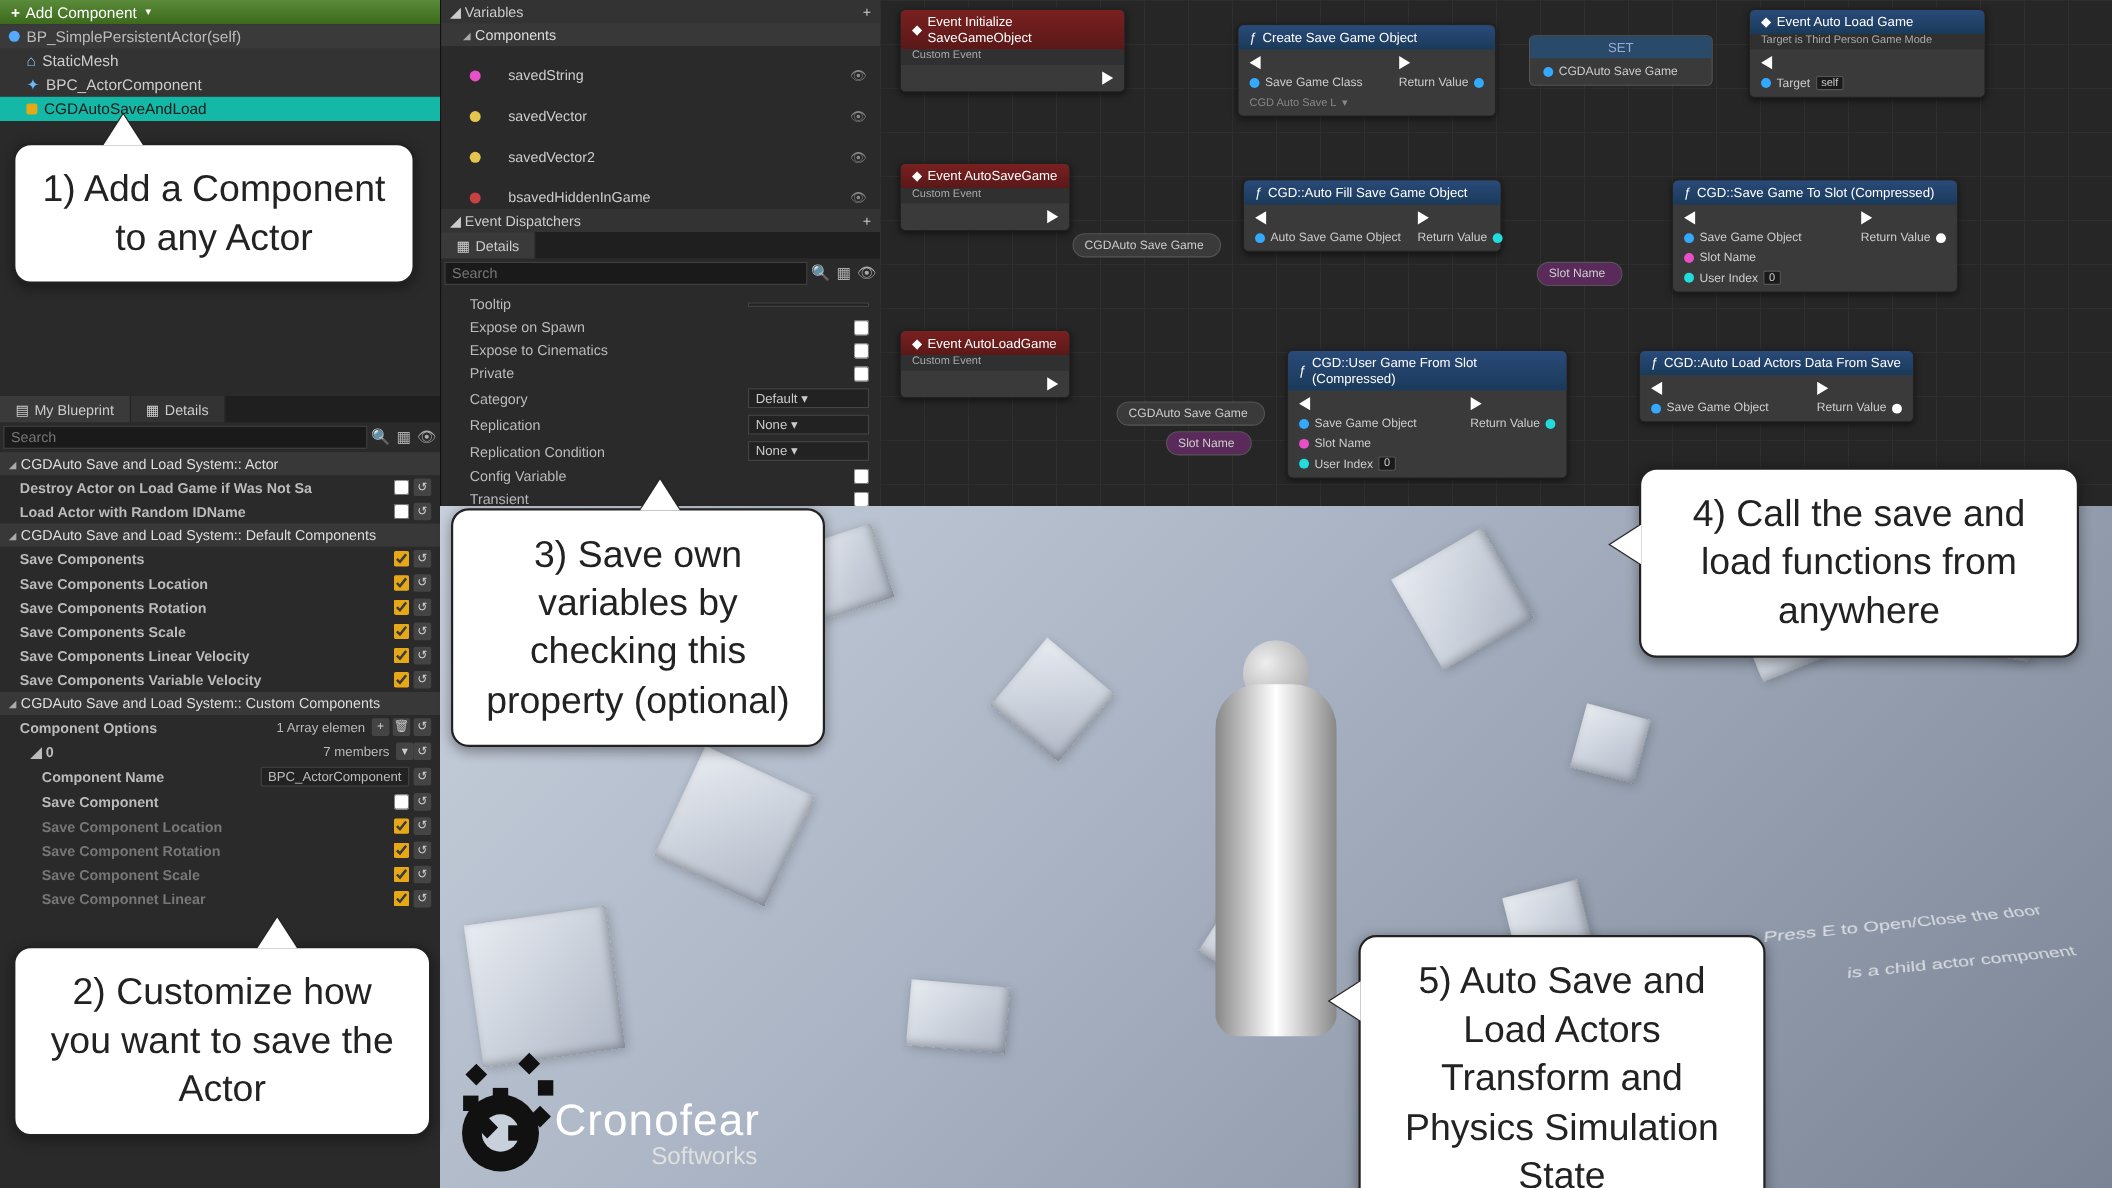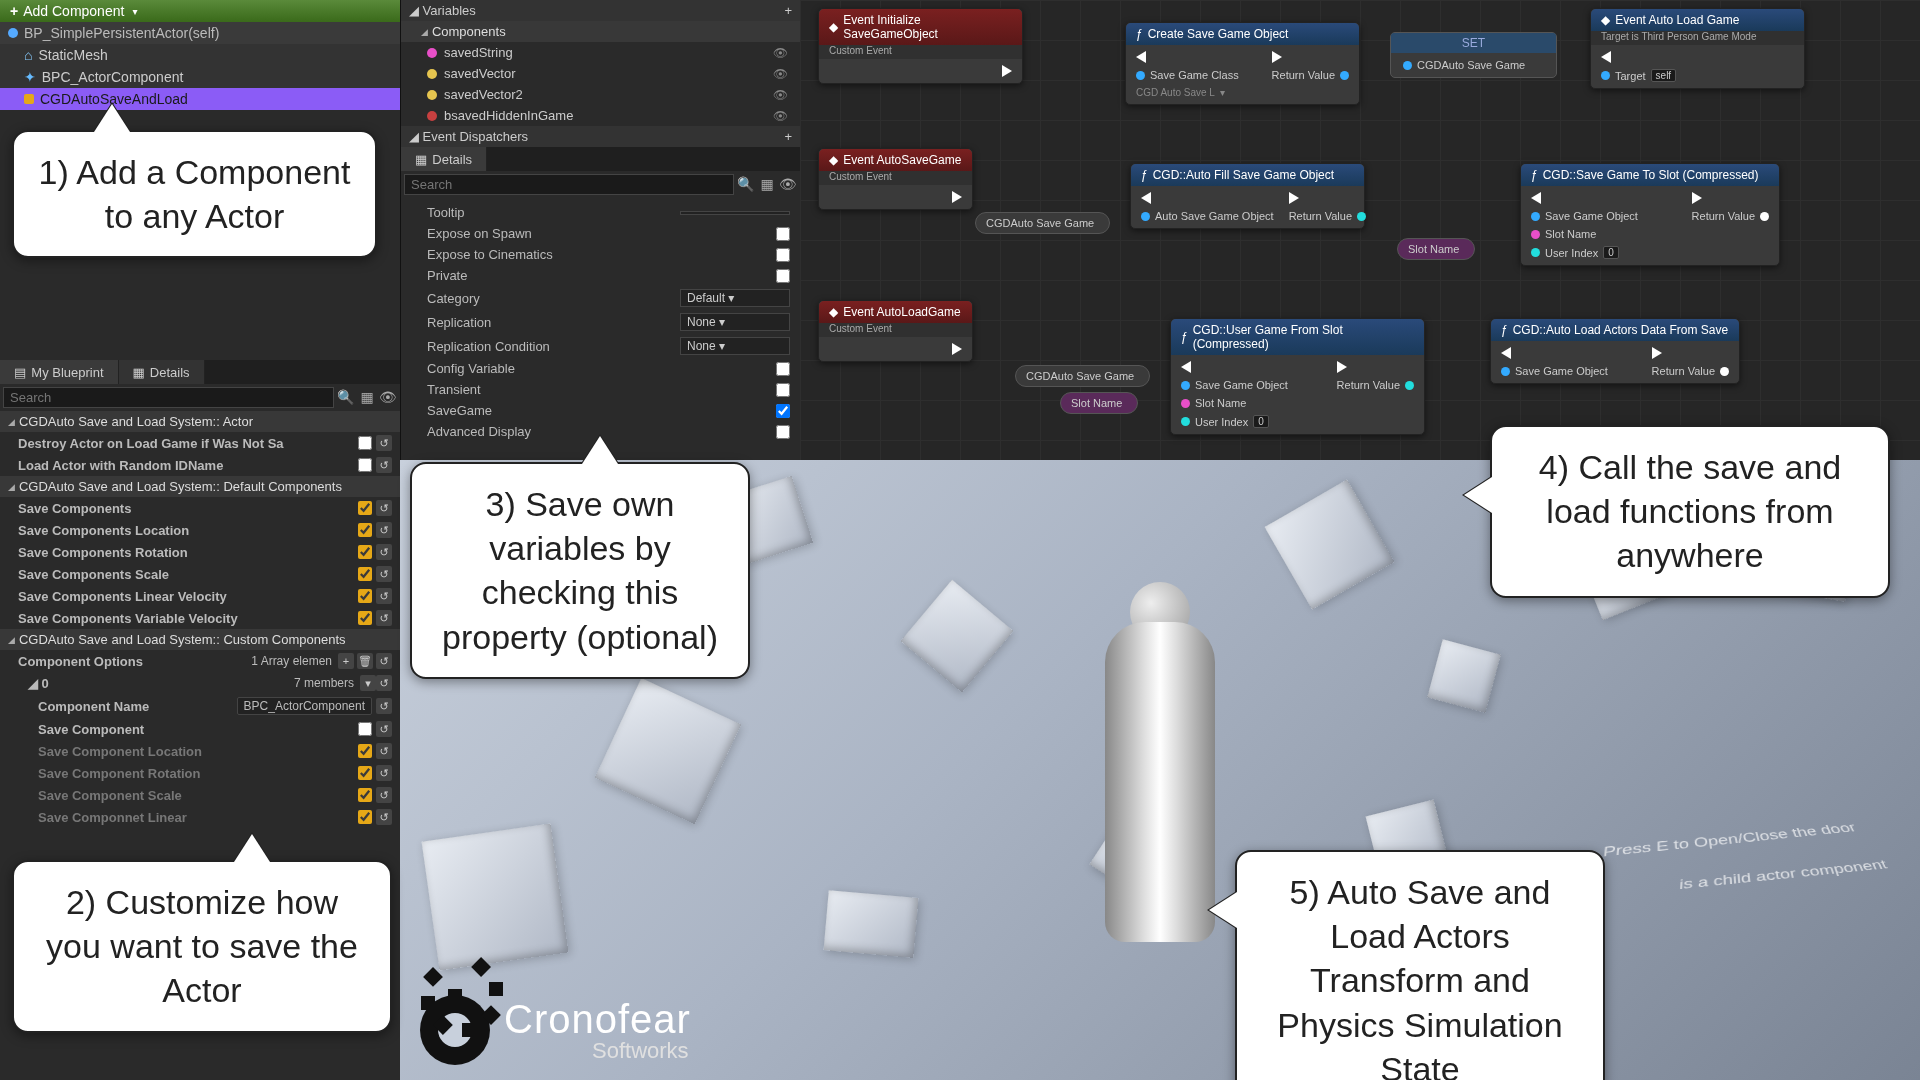--- a/index.html
+++ b/index.html
@@ -6,21 +6,21 @@
 body { width:1920px; height:1080px; background:#1a1a1a; overflow:hidden; position:relative; color:#ccc; font-size:14px; }
 
 
 .left-panel { position:absolute; left:0; top:0; width:400px; height:100%; background:#2a2a2a; }
 .add-comp-btn { background:linear-gradient(#5a8a3a,#3a6a1a); color:#fff; padding:3px 10px; font-size:14px; display:flex; align-items:center; gap:5px; cursor:pointer; }
 .add-comp-btn::before{content:"+"; font-weight:bold;}
 .add-comp-btn::after{content:"▾"; font-size:10px; margin-left:3px;}
 .comp-tree { background:#333; }
 .tree-row { padding:3px 8px; display:flex; align-items:center; gap:6px; font-size:14px; }
 .tree-row.root { background:#3a3a3a; color:#bbb; }
-.tree-row.sel { background:#8b5cf6; color:#1a1a1a; }
+.tree-row.sel { background:#14b8a6; color:#1a1a1a; }
 .tree-indent { padding-left:24px; }
 .icon-actor { background:#5af; border-radius:50%; width:10px; height:10px; }
 .icon-mesh { color:#8cf; }
 .icon-comp { color:#6bf; }
 .icon-orange { background:#e6a817; width:10px; height:10px; border-radius:2px; }
 
 .tabs-row { display:flex; background:#1f1f1f; height:24px; }
 .tab { padding:4px 14px; font-size:13px; background:#333; border-right:1px solid #222; display:flex; align-items:center; gap:5px;}
 .tab.active { background:#3a3a3a; }
 .search-row { display:flex; align-items:center; background:#2a2a2a; padding:3px; gap:3px;}
@@ -34,21 +34,21 @@
 .prop-row input[type=checkbox]{ width:14px; height:14px; accent-color:#e6a817; }
 .prop-row.dim { color:#777; }
 .prop-sub { padding-left:38px; }
 .mini-btns { display:flex; gap:3px; }
 .mini-btn { width:16px; height:16px; background:#444; color:#ccc; text-align:center; line-height:16px; font-size:11px; border-radius:2px;}
 .val-box { background:#222; border:1px solid #444; padding:1px 6px; font-size:12px; border-radius:2px;}
 
 
 .mid-panel { position:absolute; left:400px; top:0; width:400px; height:460px; background:#2a2a2a; border-left:1px solid #111;}
 .mid-header { background:#333; padding:3px 8px; font-size:13px; display:flex; justify-content:space-between;}
-.var-row { padding:3px 12px 3px 26px; font-size:13px; display:flex; align-items:center; gap:7px; color:#ccc;}
+.var-row { padding:19px 12px 3px 26px; font-size:13px; display:flex; align-items:center; gap:25px; color:#ccc;}
 .var-row .pin { width:10px; height:10px; border-radius:5px; }
 .pin-pink { background:#e84fc8; }
 .pin-yellow { background:#e6c54f; }
 .pin-red { background:#c84040; }
 .var-row .eye { margin-left:auto; color:#888; font-size:12px;}
 .det-body { padding:4px 0; }
 .det-row { display:flex; align-items:center; padding:3px 10px 3px 26px; font-size:13px; }
 .det-row .dlabel { flex:1; color:#bbb; }
 .det-row select,.det-row .dd { background:#222; border:1px solid #444; color:#ccc; padding:1px 6px; font-size:12px; min-width:110px;}
 .det-row input[type=checkbox]{width:14px;height:14px;}

